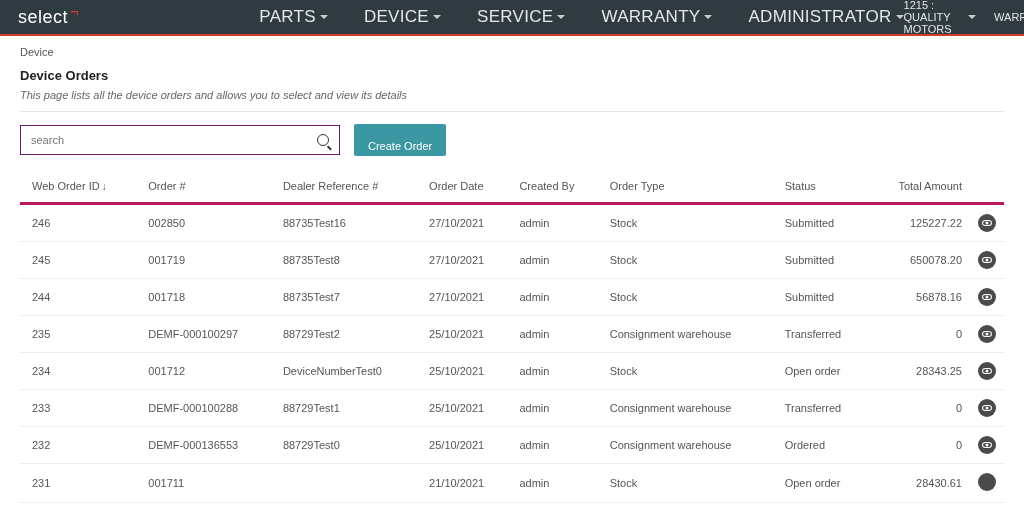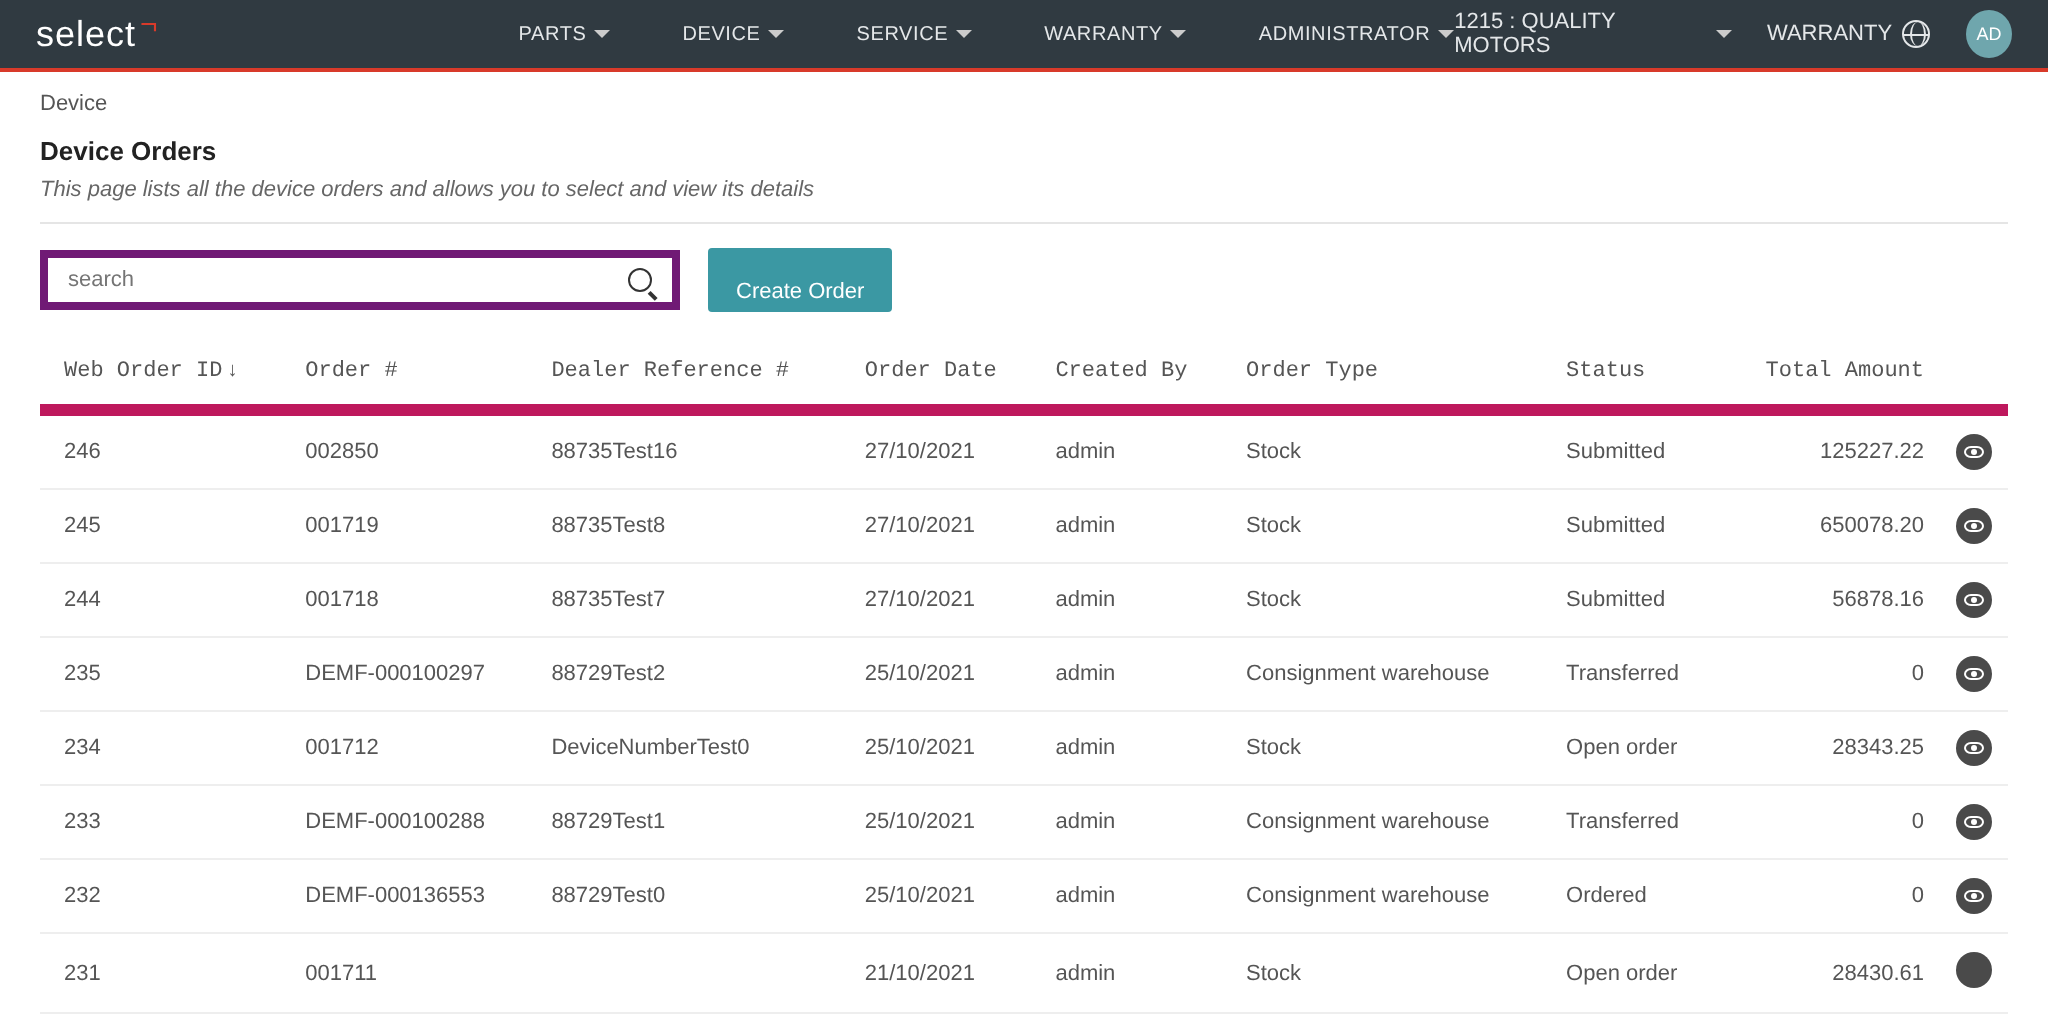--- a/index.html
+++ b/index.html
@@ -2,41 +2,41 @@
 <html><head>
 <meta charset="utf-8">
 <style>
 * { box-sizing: border-box; margin: 0; padding: 0; }
 body { font-family: Arial, sans-serif; font-size: 12px; color: #333; background: #fff; width: 1024px; }
 .topbar { background: #303a41; height: 34px; display: flex; align-items: center; padding: 0 18px; position: relative; }
 .topbar::after { content: ""; position: absolute; left: 0; right: 0; bottom: -2px; height: 2px; background: #d83a2a; }
 .logo { display: flex; align-items: baseline; color: #fff; font-size: 18px; letter-spacing: 0.5px; font-weight: 400; }
 .logo-accent { color: #d83a2a; font-size: 15px; margin-left: 2px; position: relative; top: -6px; }
 .nav { display: flex; gap: 36px; margin-left: 180px; }
-.nav-item { color: #e4e7e9; font-size: 10px; display: flex; align-items: center; gap: 4px; cursor: pointer; letter-spacing: 0.3px; }
+.nav-item { color: #e4e7e9; font-size: 17px; display: flex; align-items: center; gap: 4px; cursor: pointer; letter-spacing: 0.3px; }
 .caret { width: 0; height: 0; border-left: 4px solid transparent; border-right: 4px solid transparent; border-top: 4px solid #ccc; }
 .right-nav { margin-left: auto; display: flex; align-items: center; gap: 18px; }
 .right-item { color: #e4e7e9; font-size: 11px; display: flex; align-items: center; gap: 5px; cursor: pointer; }
 .globe { width: 14px; height: 14px; border: 1.3px solid #e4e7e9; border-radius: 50%; position: relative; }
 .globe::before { content: ""; position: absolute; left: 0; right: 0; top: 50%; height: 1px; background: #e4e7e9; }
 .globe::after { content: ""; position: absolute; top: 0; bottom: 0; left: 50%; width: 6px; margin-left: -3px; border: 1.3px solid #e4e7e9; border-radius: 50%; border-top: none; border-bottom: none; }
 .avatar { width: 24px; height: 24px; border-radius: 50%; background: #6fa6ad; color: #fff; display: flex; align-items: center; justify-content: center; font-size: 9px; font-weight: 500; }
 .breadcrumb { padding: 12px 20px 10px; font-size: 11px; color: #555; }
 .page { padding: 0 20px 20px; }
 .page-title { font-size: 13px; font-weight: bold; margin-bottom: 6px; color: #222; }
 .page-sub { font-size: 11px; font-style: italic; color: #666; margin-bottom: 10px; }
 .divider { height: 1px; background: #e5e5e5; margin-bottom: 12px; }
 .toolbar { display: flex; gap: 14px; align-items: center; margin-bottom: 14px; }
-.search-box { width: 320px; height: 30px; border: 4px solid #701a75; display: flex; align-items: center; padding: 0 10px; }
+.search-box { width: 320px; height: 30px; border: 1px solid #701a75; display: flex; align-items: center; padding: 0 10px; }
 .search-box input { flex: 1; border: none; outline: none; font-size: 11px; color: #666; background: transparent; }
 .search-icon { width: 12px; height: 12px; border: 1.5px solid #333; border-radius: 50%; position: relative; }
 .search-icon::after { content: ""; position: absolute; width: 5px; height: 1.5px; background: #333; bottom: -3px; right: -4px; transform: rotate(45deg); }
 .create-btn { background: #3b98a3; color: #fff; border: none; height: 28px; padding: 16px 14px; font-size: 11px; cursor: pointer; border-radius: 2px; }
 table { width: 100%; border-collapse: collapse; }
-th { text-align: left; font-size: 11px; font-weight: normal; color: #555; padding: 10px 8px; border-bottom: 6px solid #be185d; font-family: Liberation Mono, monospace; }
+th { text-align: left; font-size: 11px; font-weight: normal; color: #555; padding: 10px 8px; border-bottom: 3px solid #be185d; }
 th.num, td.num { text-align: right; }
 td { font-size: 11px; color: #555; padding: 9px 8px; border-bottom: 1px solid #eee; }
 td:first-child, th:first-child { padding-left: 12px; }
 .sort-arrow { font-size: 10px; margin-left: 2px; }
 .eye { width: 18px; height: 18px; border-radius: 50%; background: #4a4a4a; display: inline-flex; align-items: center; justify-content: center; cursor: pointer; }
 .eye-inner { width: 10px; height: 6px; border: 1.2px solid #fff; border-radius: 70% / 100%; position: relative; }
 .eye-inner::after { content: ""; position: absolute; width: 3px; height: 3px; background: #fff; border-radius: 50%; left: 50%; top: 50%; transform: translate(-50%, -50%); }
 th.act, td.act { width: 30px; text-align: center; }
 </style>
 </head>

